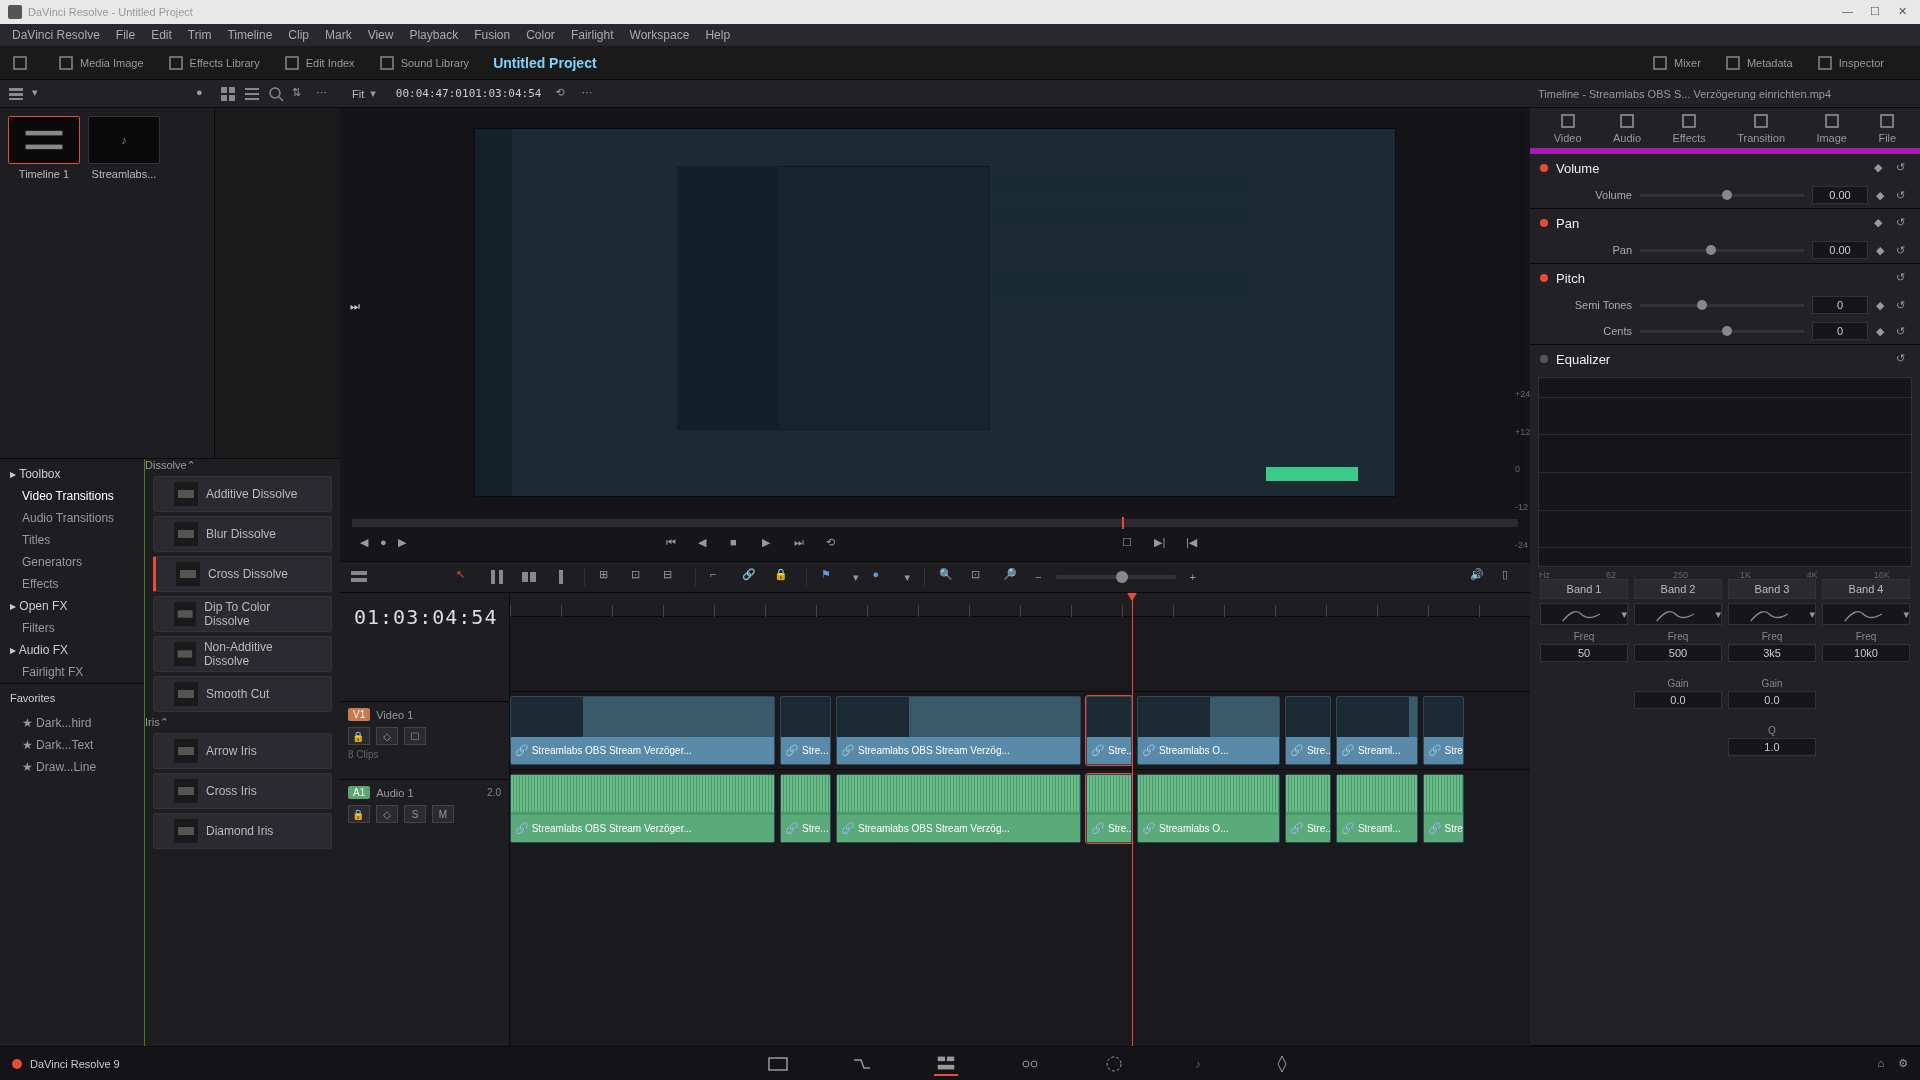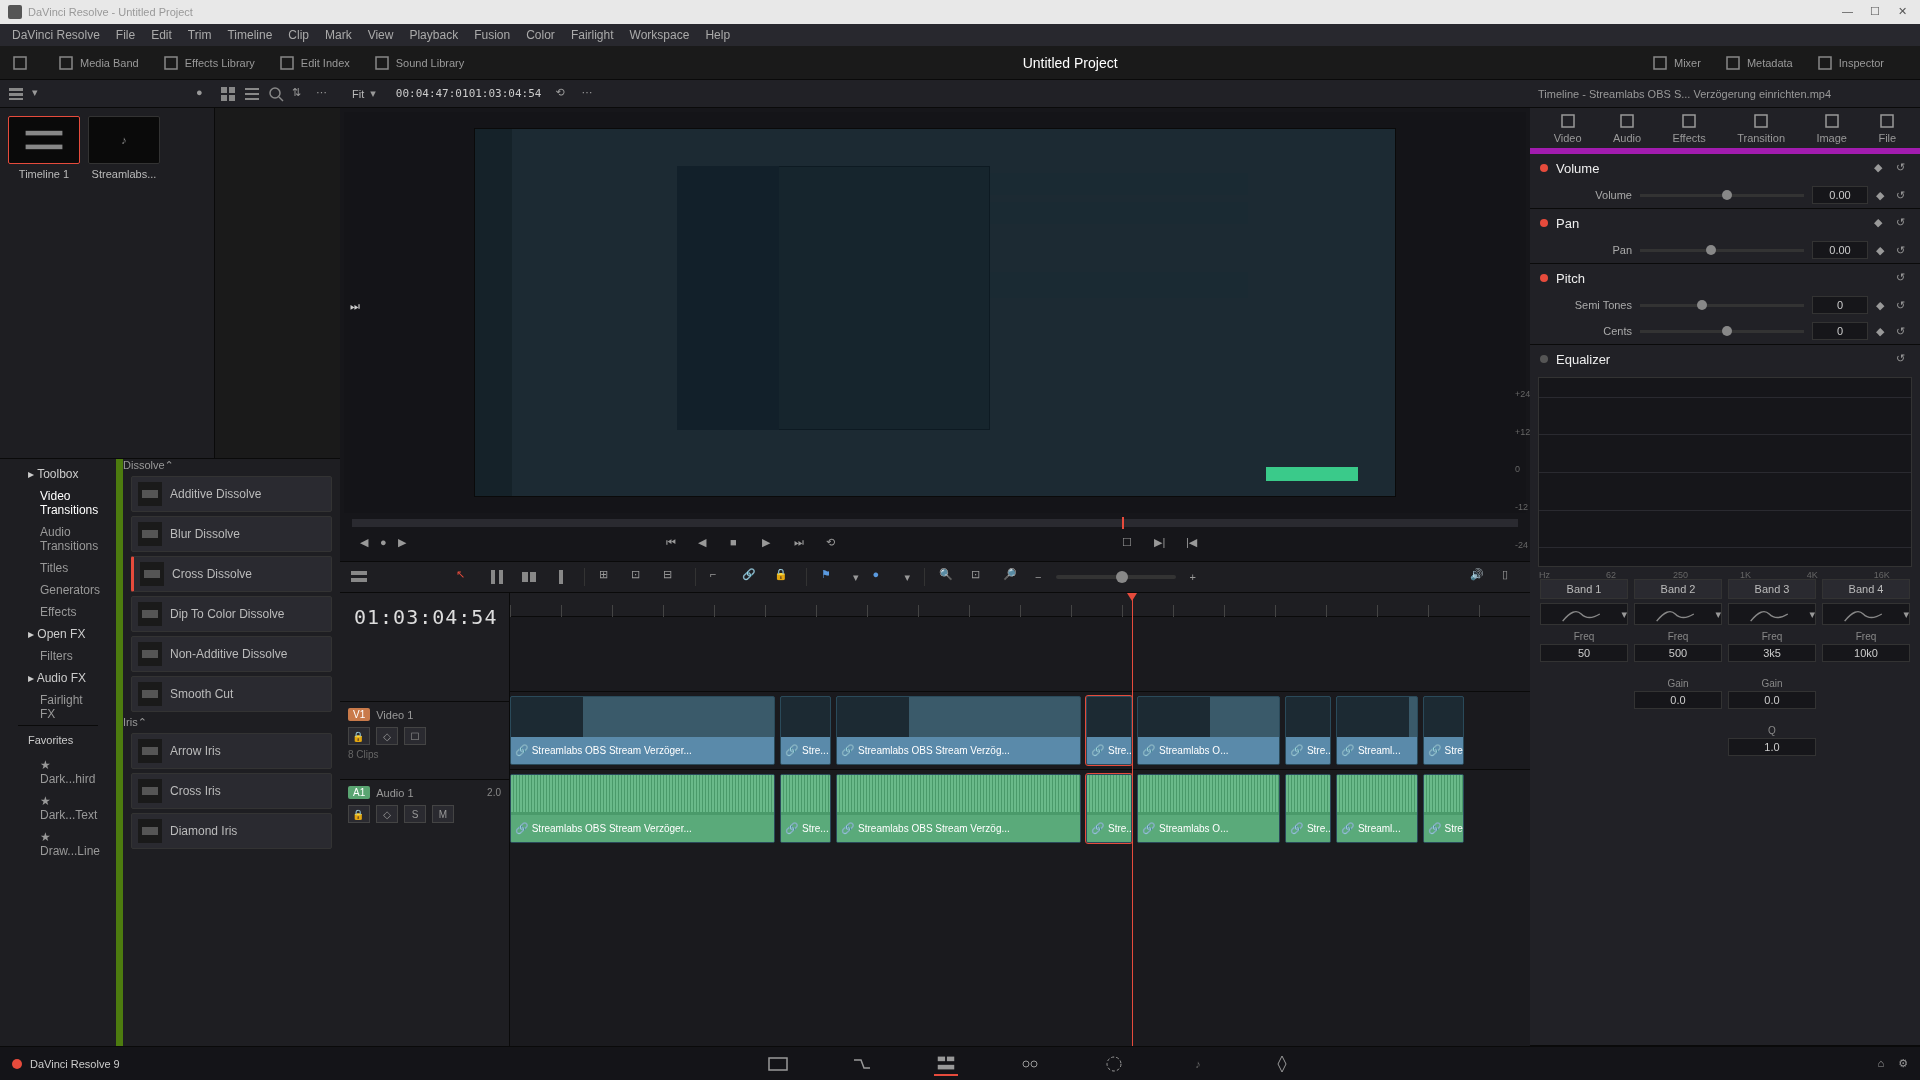--- a/index.html
+++ b/index.html
@@ -13,21 +13,21 @@
 .titlebar .winbtn{width:14px;height:14px;margin-left:14px;color:#555}
 
 
 .menubar{height:22px;background:#28282e;display:flex;align-items:center;padding:0 4px}
 .menubar span{padding:0 8px;color:#aaa;font-size:12px}
 
 
 .topnav{height:34px;background:#1a1a1a;border-bottom:1px solid #0a0a0a;display:flex;align-items:center;padding:0 12px}
 .topnav .navbtn{display:flex;align-items:center;margin-right:24px;color:#aaa;font-size:13px}
 .topnav .navbtn .ic{width:16px;height:16px;margin-right:6px;display:inline-block}
-.topnav .ptitle{flex:1;text-align:center;color:#ffffff;font-size:14px;font-weight:400}
+.topnav .ptitle{flex:1;text-align:left;color:#7dd3fc;font-size:14px;font-weight:700}
 
 
 .workrow{height:28px;background:#212126;border-bottom:1px solid #0a0a0a;display:flex;align-items:center}
 .workrow .left{width:340px;display:flex;align-items:center;padding:0 8px;gap:8px}
 .workrow .mid{flex:1;display:flex;align-items:center;padding:0 12px}
 .workrow .right{width:390px;display:flex;align-items:center;padding:0 8px;color:#ccc;font-size:12px}
 .workrow .ic{width:16px;height:16px;display:inline-block}
 
 
 .main{flex:1;display:flex;min-height:0}
@@ -44,28 +44,28 @@
 
 
 .thumbs{display:flex;gap:8px;padding:8px}
 .thumb{width:72px}
 .thumb .box{width:72px;height:48px;background:#0a0a0a;border:1px solid #333;border-radius:2px;display:flex;align-items:center;justify-content:center}
 .thumb.sel .box{border:1.5px solid #e64b3c}
 .thumb .lbl{text-align:center;padding-top:4px;font-size:11px;color:#bbb;white-space:nowrap;overflow:hidden;text-overflow:ellipsis}
 
 
 .fxlib{display:flex;flex:1;min-height:0}
-.fxtree{width:123px;background:#1e1e22;border-right:7px solid #4d7c0f;padding:4px 18px}
+.fxtree{width:145px;background:#1e1e22;border-right:1px solid #4d7c0f;padding:4px 0}
 .fxtree .node{padding:4px 10px;font-size:12px;color:#bbb}
 .fxtree .node.sub{padding-left:22px;color:#999}
 .fxtree .node.active{color:#fff}
 .fxtree .node.hdr{color:#ccc;font-weight:500}
 .fxtree .fav{padding:8px 10px;color:#ccc;border-top:1px solid #0a0a0a}
 .fxlist{flex:1;background:#1e1e22;overflow:hidden}
-.fxitem{height:36px;margin:4px 8px;background:#2a2a30;border:1px solid #333;border-radius:2px;display:flex;align-items:center;padding:0 6px}
+.fxitem{height:36px;margin:4px 8px;background:#2a2a30;border:1px solid #333;border-radius:2px;display:flex;align-items:center;padding:0 20px}
 .fxitem.sel{border-left:3px solid #e64b3c}
 .fxitem .fxic{width:24px;height:24px;background:#1a1a1a;margin-right:8px;display:flex;align-items:center;justify-content:center}
 .fxitem .fxlbl{color:#bbb;font-size:12px}
 
 
 .viewer{flex:1;background:#16161a;display:flex;flex-direction:column;min-height:0}
 .vcanvas{flex:1;margin:4px;background:#141418;position:relative;display:flex;align-items:center;justify-content:center}
 .vframe{width:78%;height:92%;background:#1c2a33;border:1px solid #0a0a0a;position:relative}
 .vscrub{height:8px;margin:2px 12px;background:#2a2a30;position:relative}
 .vscrub .ph{position:absolute;top:-2px;width:2px;height:12px;background:#e64b3c}
@@ -176,21 +176,21 @@
     <div id="topnav-left" style="display:flex">
         <div class="navbtn">
           <span class="ic"><svg viewBox="0 0 16 16">
               <rect x="2" y="2" width="12" height="12" fill="none" stroke="#888" stroke-width="1.5"></rect>
             </svg></span>
         </div>
         <div class="navbtn">
           <span class="ic"><svg viewBox="0 0 16 16">
               <rect x="2" y="2" width="12" height="12" fill="none" stroke="#888" stroke-width="1.5"></rect>
             </svg></span>
-          <span>Media Band</span>
+          <span>Media Image</span>
         </div>
         <div class="navbtn">
           <span class="ic"><svg viewBox="0 0 16 16">
               <rect x="2" y="2" width="12" height="12" fill="none" stroke="#888" stroke-width="1.5"></rect>
             </svg></span>
           <span>Effects Library</span>
         </div>
         <div class="navbtn">
           <span class="ic"><svg viewBox="0 0 16 16">
               <rect x="2" y="2" width="12" height="12" fill="none" stroke="#888" stroke-width="1.5"></rect>

